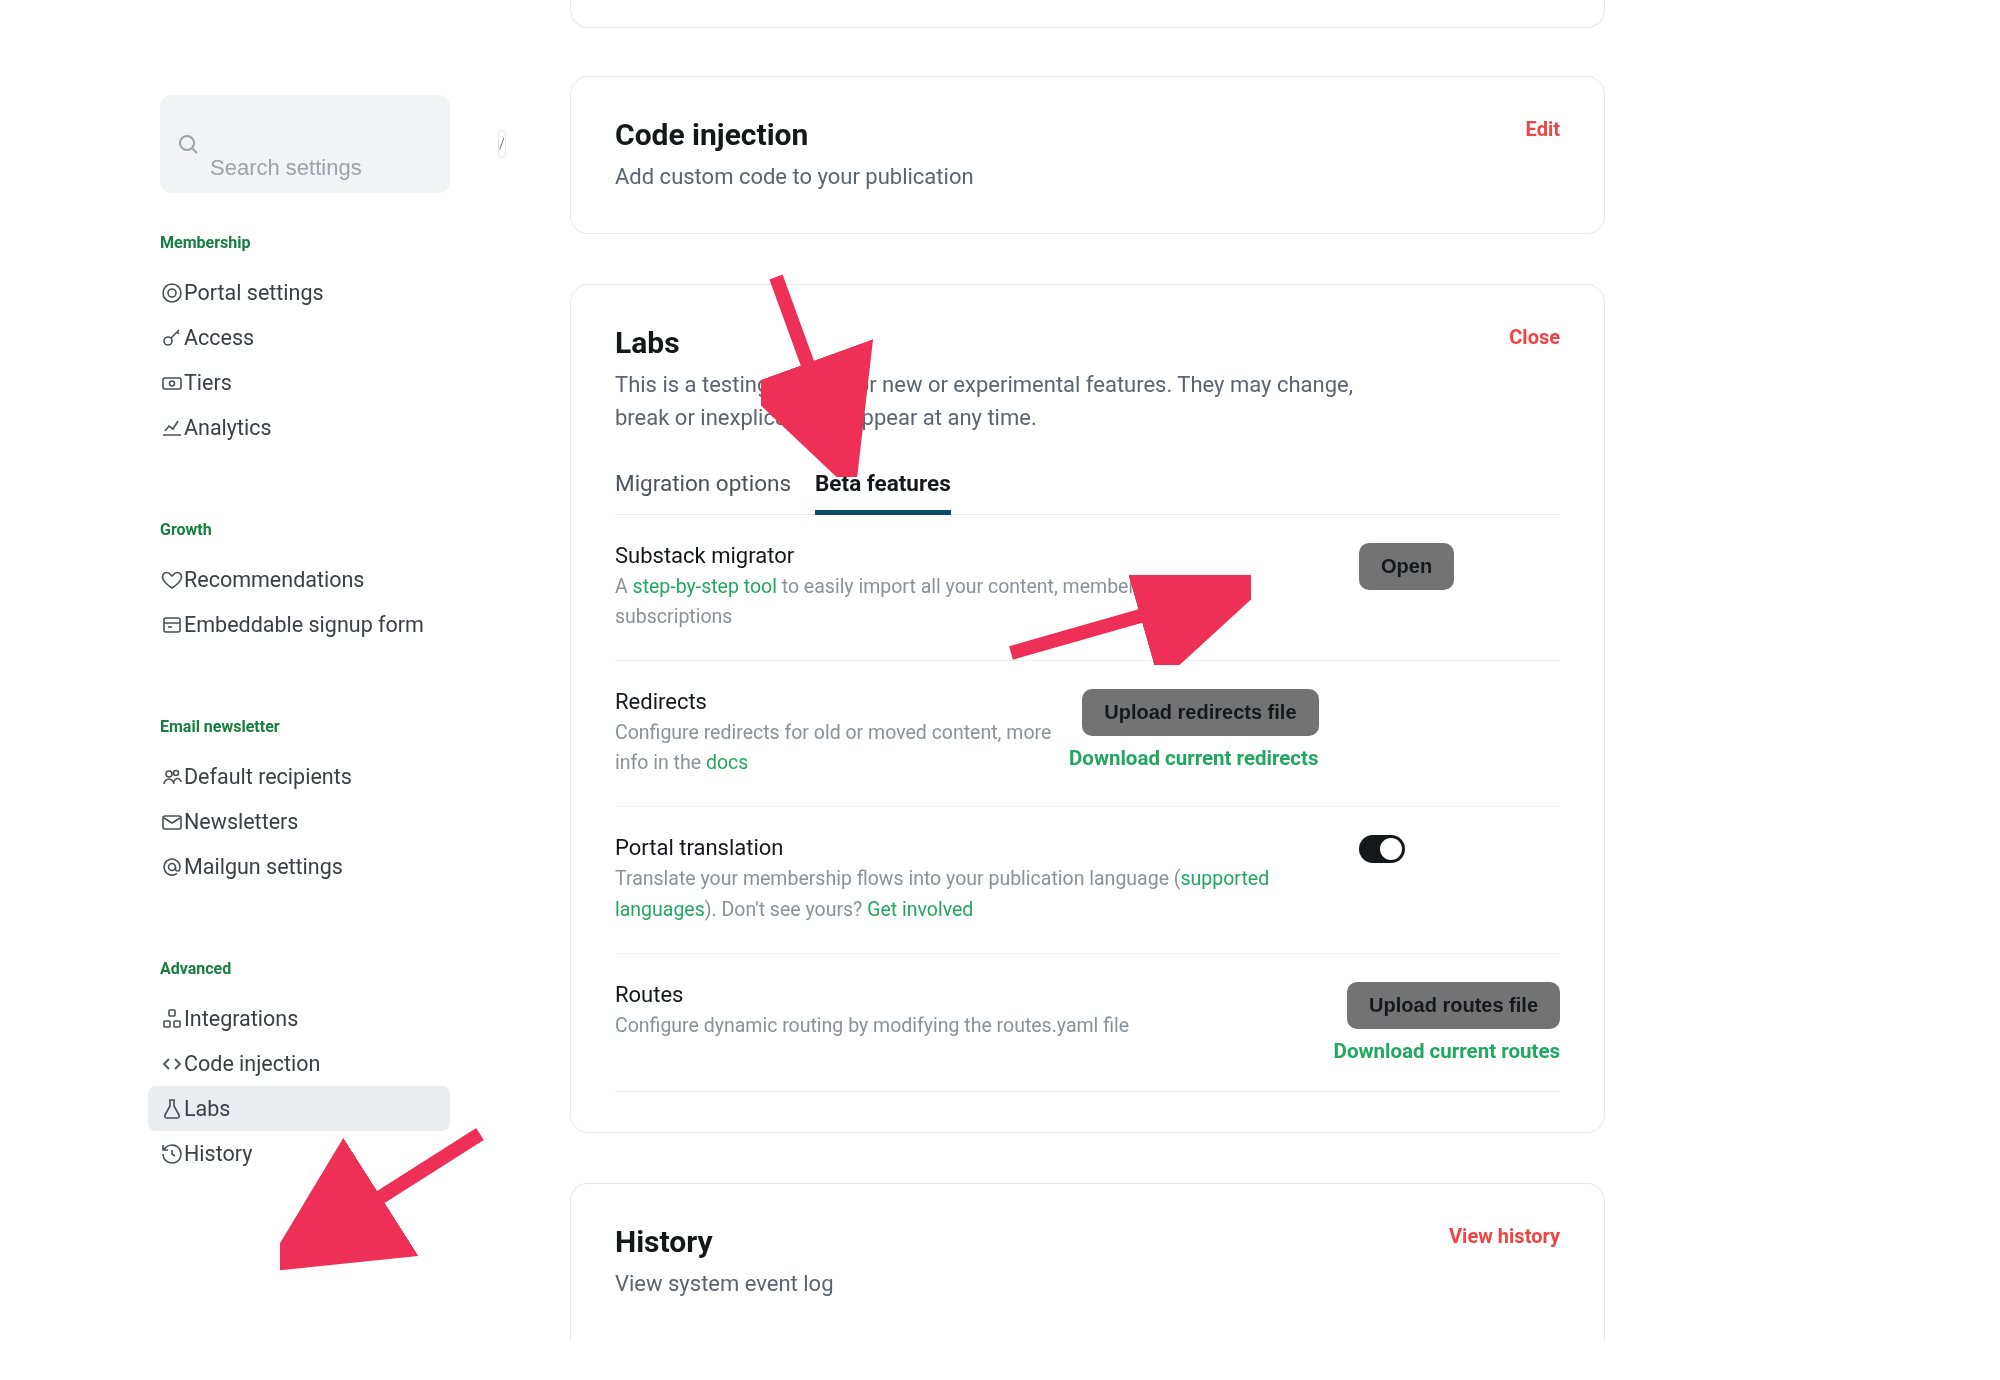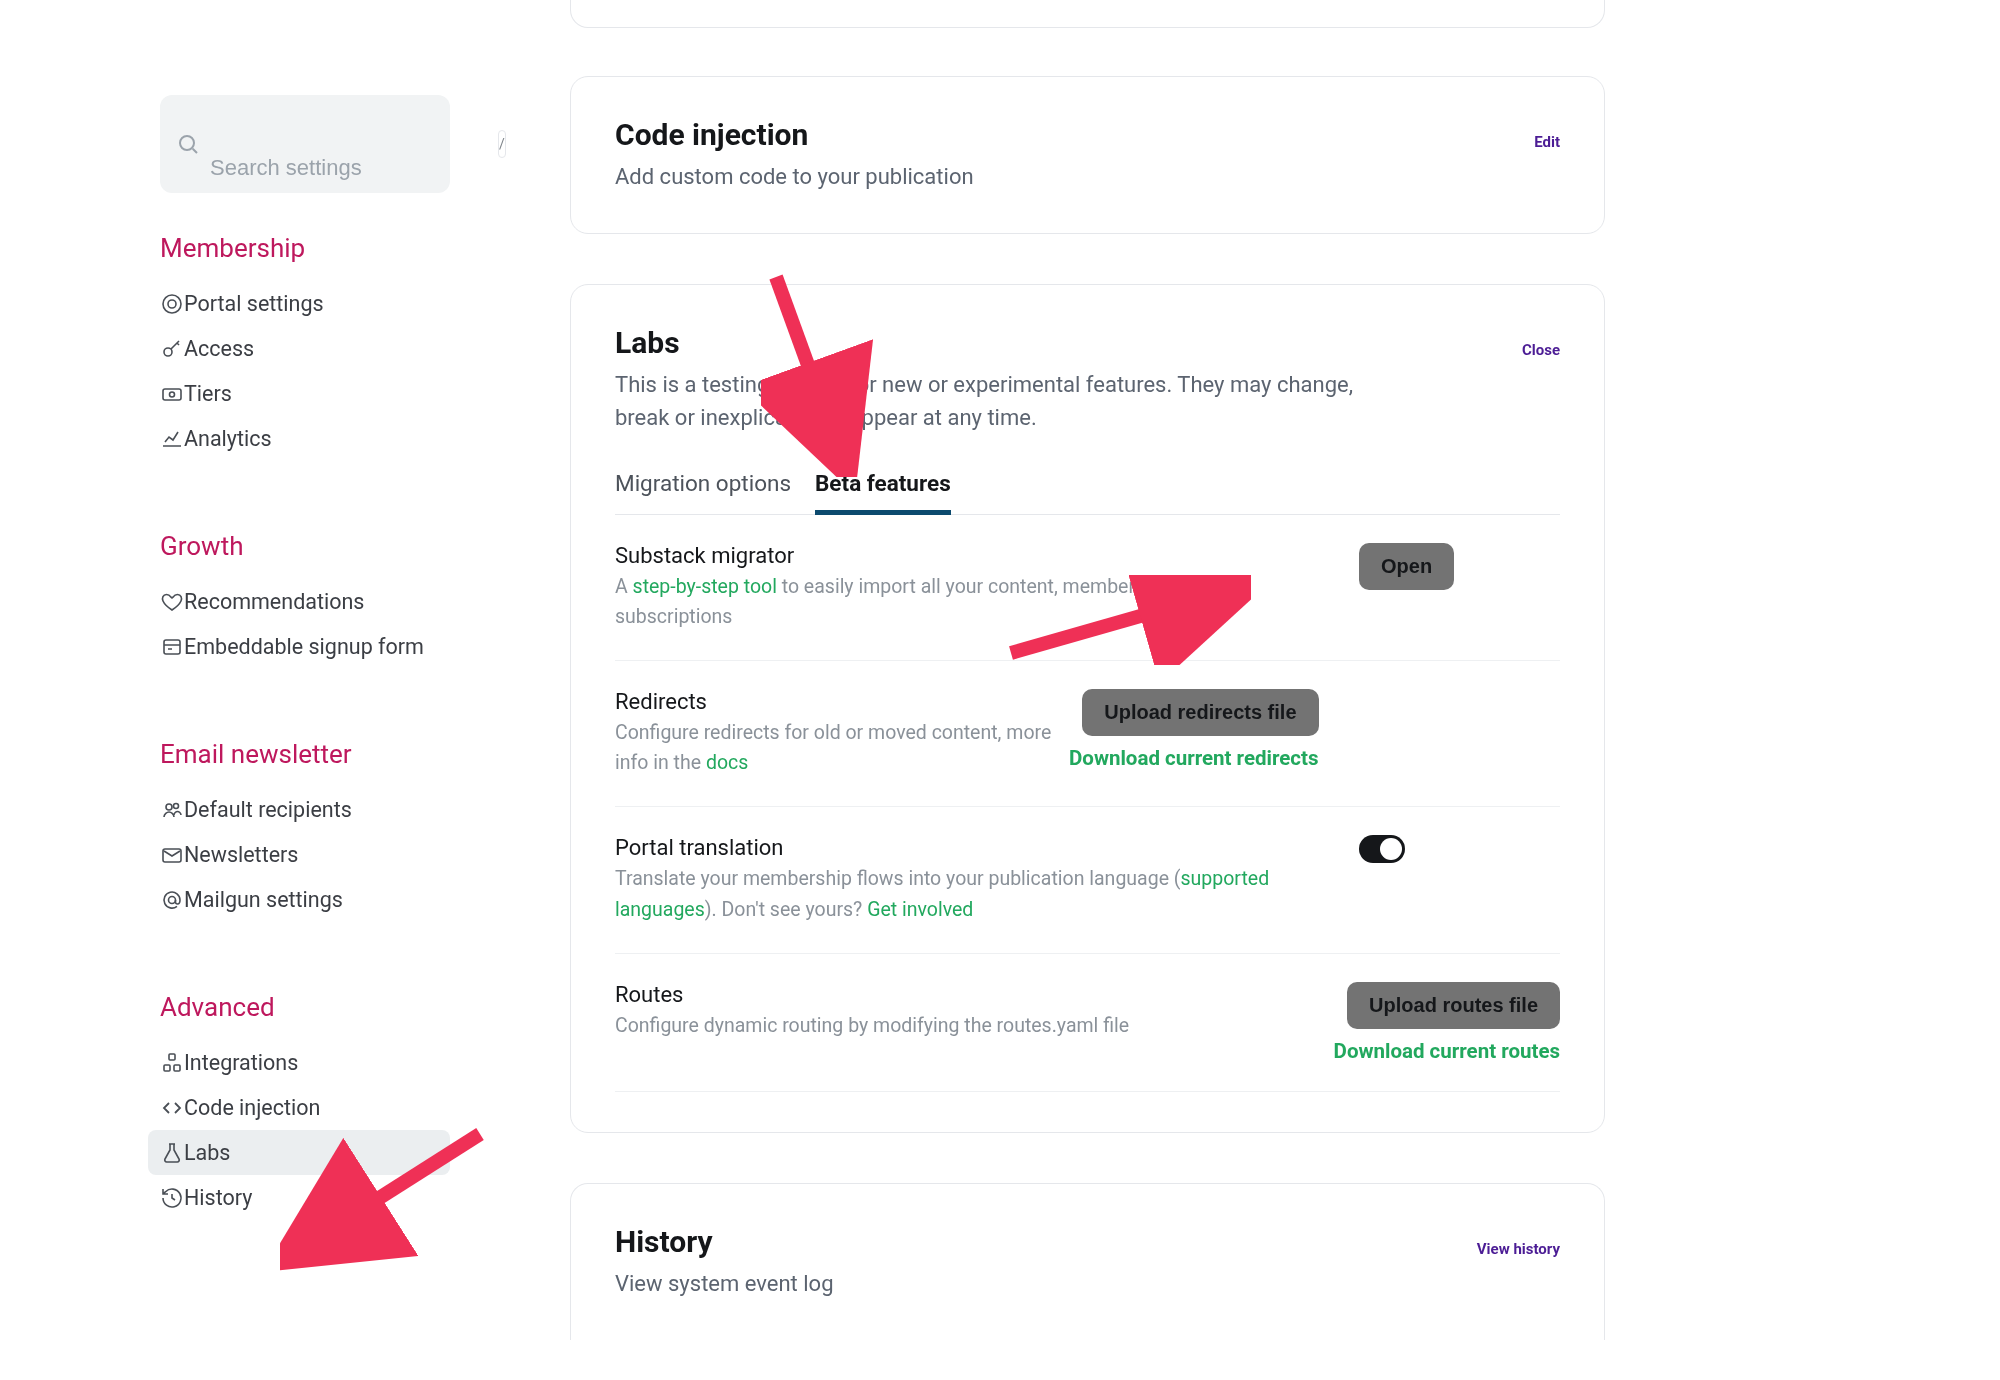--- a/index.html
+++ b/index.html
@@ -53,24 +53,24 @@
     width: 28px;
     height: 28px;
     display: flex;
     align-items: center;
     justify-content: center;
     font-size: 14px;
     color: #7d8389;
   }
   .icon { display: inline-flex; align-items: center; justify-content: center; width: 24px; height: 24px; flex-shrink: 0; }
   .section-title {
-    font-size: 26px;
-    font-weight: 400;
+    font-size: 16px;
+    font-weight: 700;
     margin-bottom: 18px;
-    color: #be185d;
+    color: #15803d;
   }
   .nav-group { margin-bottom: 70px; }
   .nav-item {
     display: flex;
     align-items: center;
     gap: 0;
     padding: 10px 12px;
     color: #3b3e44;
     cursor: pointer;
     border-radius: 8px;
@@ -105,25 +105,24 @@
     font-weight: 700;
     margin-bottom: 8px;
   }
   .card-subtitle {
     font-size: 22px;
     color: #5c6470;
     line-height: 1.5;
     max-width: 760px;
   }
   .action-link {
-    color: #4c1d95;
-    font-weight: 700;
-    font-size: 15px;
-    cursor: pointer;
-    margin-top: 16px;
+    color: #ef4444;
+    font-weight: 700;
+    font-size: 20px;
+    cursor: pointer;
   }
   .tabs {
     display: flex;
     gap: 24px;
     margin-top: 36px;
     border-bottom: 1.5px solid #e5e7eb;
   }
   .tab {
     padding-bottom: 14px;
     font-size: 22.5px;

